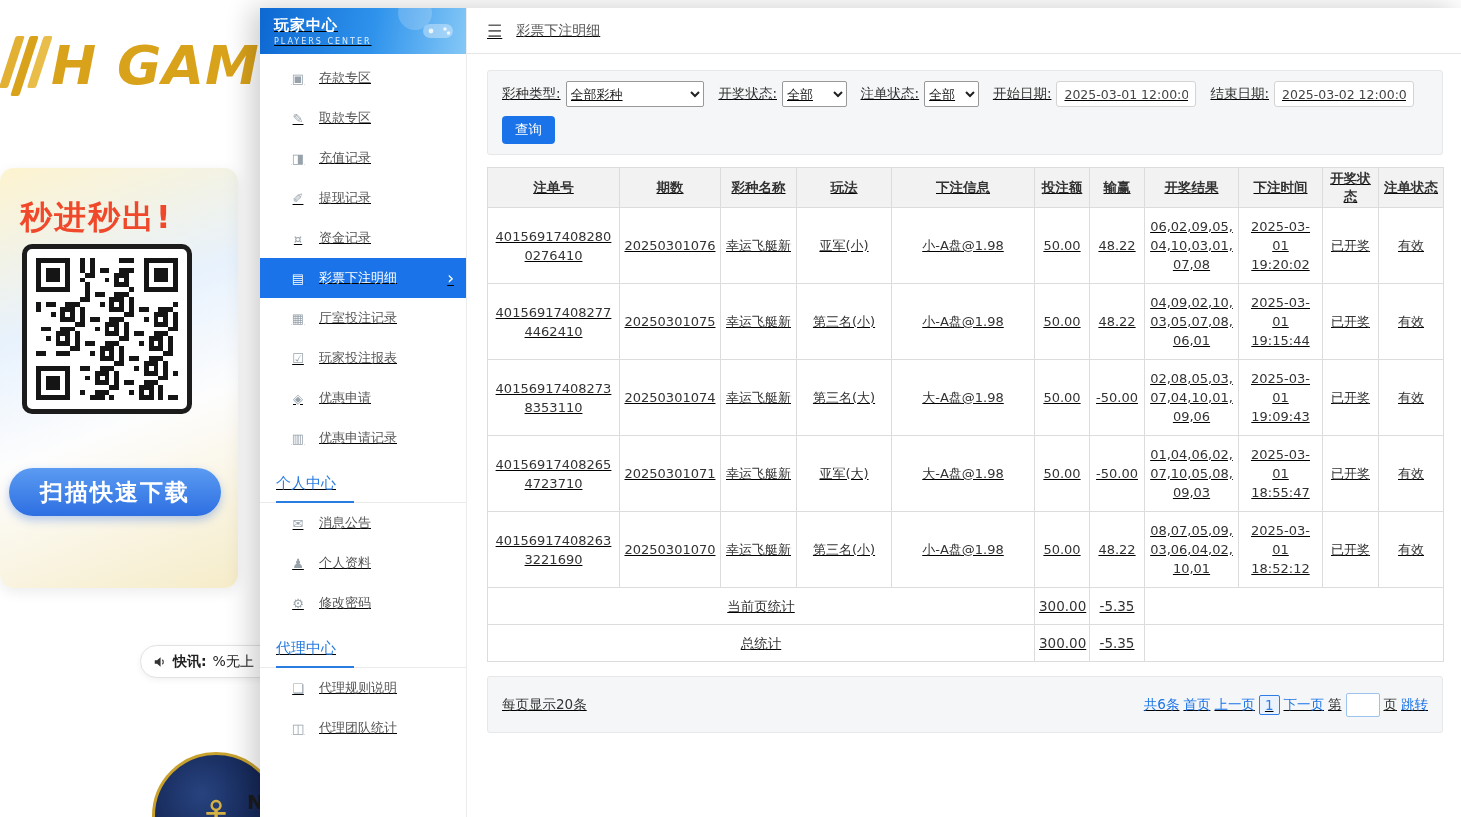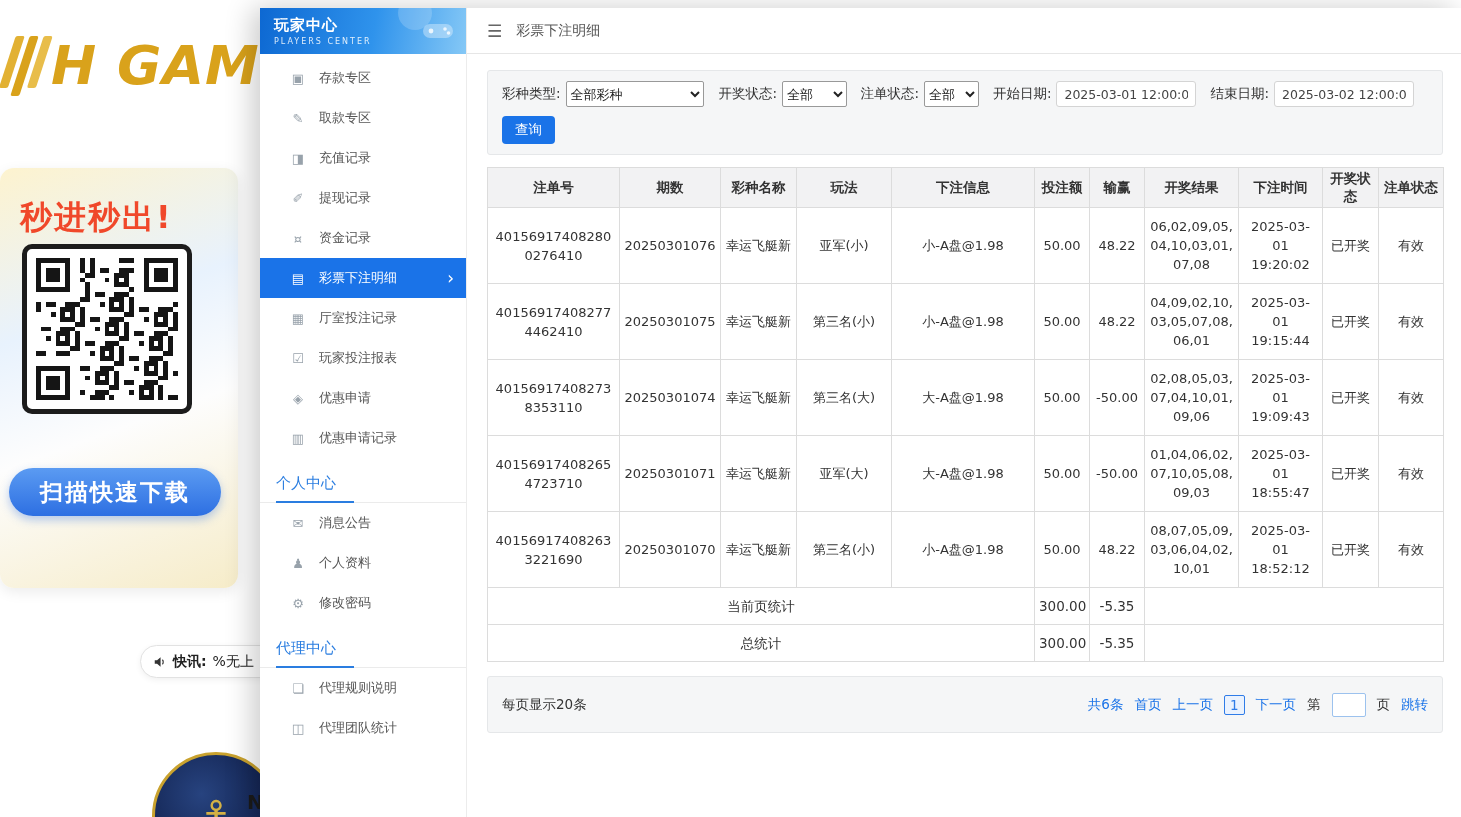--- a/index.html
+++ b/index.html
@@ -34,21 +34,21 @@
   .ticker-label { font-weight:700; }
 
   .navy-circle { position:absolute; left:152px; top:752px; width:128px; height:128px; border-radius:50%;
                  background:radial-gradient(circle at 38% 32%, #27437f, #0f1e49 70%);
                  border:3px solid #c9a22e; display:flex; align-items:center; justify-content:center; }
   .anchor { color:#d4b145; font-size:44px; }
   .bottom-n { position:absolute; left:247px; top:790px; font-size:20px; font-weight:700; color:#1a1a1a; }
 
   
   .modal { position:absolute; left:260px; top:8px; width:1201px; height:809px; background:#f9a8d4;
-           box-shadow:-8px 0 26px rgba(0,0,0,.2); display:flex; }
+           box-shadow:-8px 0 26px rgba(0,0,0,.2); display:flex;text-decoration:underline; }
 
   
   .sidebar { width:207px; flex:none; background:#fff; border-right:1px solid #ececec; overflow:hidden; }
   .sb-header { height:46px; background:linear-gradient(100deg,#0d68d2 0%,#2f93ec 55%,#85c8f6 100%);
                display:flex; align-items:center; justify-content:space-between; padding:0 12px 0 14px; position:relative; overflow:hidden; }
   .sb-header::after { content:''; position:absolute; right:34px; top:-12px; width:34px; height:34px; border-radius:50%;
                       background:rgba(255,255,255,.18); }
   .sb-title { font-size:15px; font-weight:700; color:#fff; letter-spacing:1px; }
   .sb-subtitle { font-size:8px; color:rgba(255,255,255,.85); letter-spacing:2px; margin-top:2px; }
   .gamepad { position:relative; z-index:1; }
@@ -84,21 +84,21 @@
   .grid { margin-top:12px; width:956px; border-collapse:collapse; table-layout:fixed; background:#fff; }
   .grid th, .grid td { border:1px solid #dcdcdc; }
   .grid th { background:#f2f2f3; height:40px; font-size:13.5px; font-weight:700; color:#333; padding:0 1px; }
   .grid td { font-size:13px; color:#333; text-align:center; padding:5px 4px; line-height:19px; vertical-align:middle; }
   .data-row td { height:76px; }
   .col-order_no, .col-result { word-break:break-all; }
   .summary td { height:37px; font-size:13.5px; }
 
   .pager { margin-top:14px; height:57px; background:#f5f6f7; border:1px solid #e5e7e9; border-radius:3px;
            display:flex; align-items:center; justify-content:space-between; padding:0 14px; font-size:13.5px; color:#333; }
-  .pager-right { display:flex; align-items:center; gap:11px; }
+  .pager-right { display:flex; align-items:center; gap:4px; }
   .pg-total, .pg-link { color:#1a73e8; }
   .pg-link { cursor:pointer; text-decoration:none; }
   .pg-current { min-width:12px; padding:1px 5px; border:1px solid #2f7ce8; background:#eaf2fe; color:#2f7ce8;
                 text-align:center; border-radius:2px; cursor:pointer; }
   .pg-input { width:34px; height:24px; border:1px solid #9cc2ee; border-radius:2px; background:#fff; font-family:inherit; padding:0 4px; }
 </style>
 </head>
 <body>
 
 <div class="stage">

